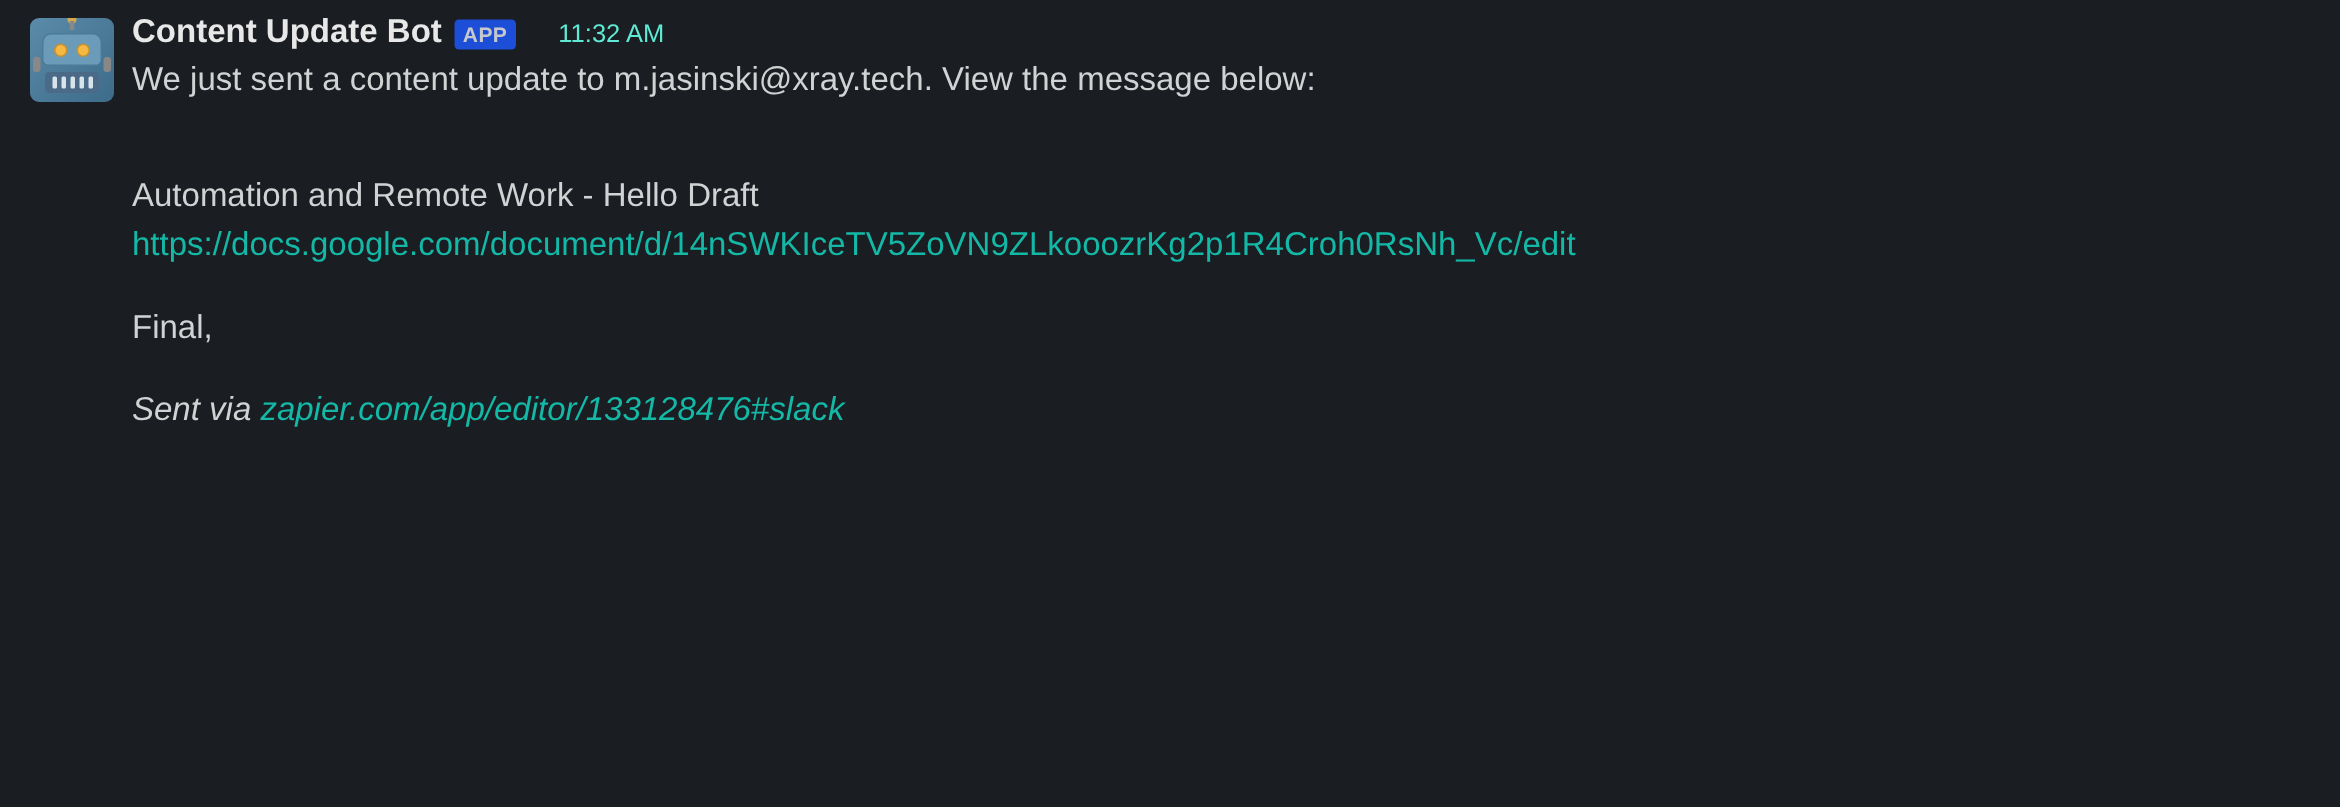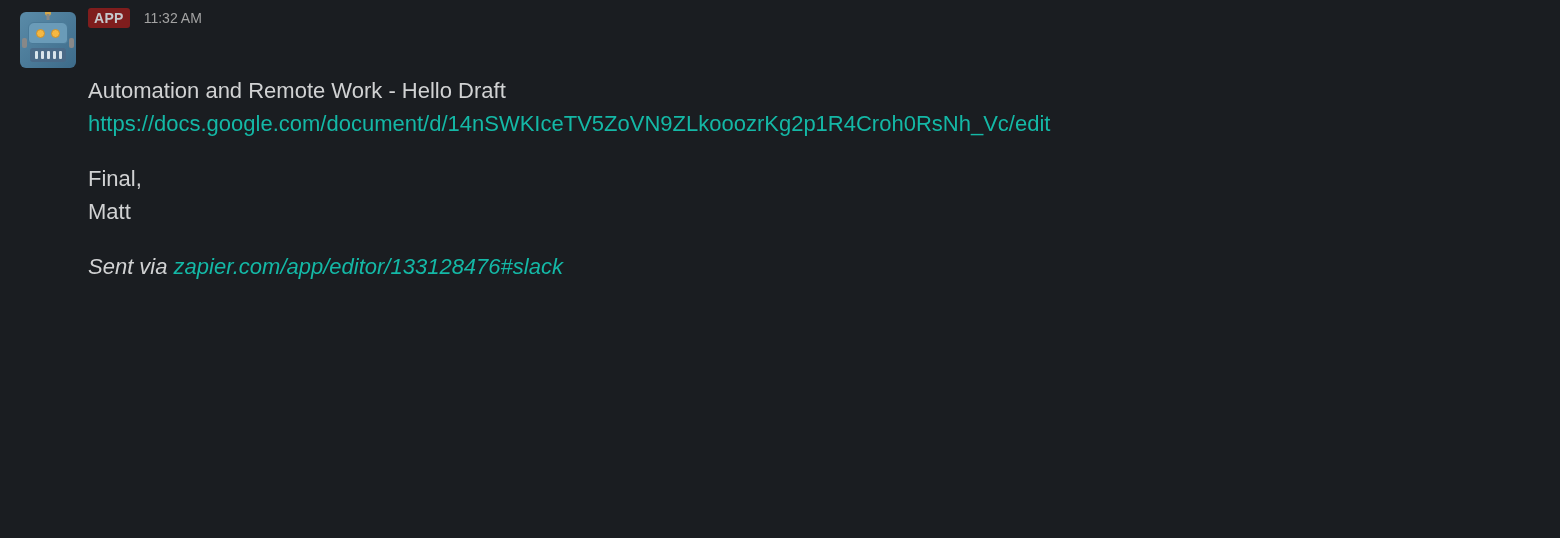--- a/index.html
+++ b/index.html
@@ -116,32 +116,32 @@
       align-items: baseline;
       gap: 8px;
       margin-bottom: 2px;
     }
     .sender-name {
       font-weight: 900;
       font-size: 22px;
       color: #e8e8e8;
     }
     .app-badge {
-      background-color: #7f1d1d;
+      background-color: #1d4ed8;
       color: #c5c8cc;
       font-size: 14px;
       font-weight: 700;
       padding: 2px 6px;
       border-radius: 3px;
       letter-spacing: 0.3px;
     }
     .timestamp {
-      color: #a3a3a3;
-      font-size: 14px;
-      margin-left: 6px;
+      color: #5eead4;
+      font-size: 17px;
+      margin-left: 20px;
     }
     .message-body {
       color: #d1d2d3;
       font-size: 22px;
       line-height: 1.5;
     }
     .msg-line {
       margin: 0;
     }
     .msg-spacer {
@@ -175,29 +175,30 @@
         <div class="robot-tooth"></div>
         <div class="robot-tooth"></div>
         <div class="robot-tooth"></div>
         <div class="robot-tooth"></div>
       </div>
     </div>
   </div>
 
   <div class="message-content">
     <div class="message-header">
+      <span class="sender-name">Content Update Bot</span>
       <span class="app-badge">APP</span>
       <span class="timestamp">11:32 AM</span>
     </div>
 
     <div class="message-body">
+      <p class="msg-line">We just sent a content update to m.jasinski@xray.tech. View the message below:</p>
       <div class="msg-spacer"></div>
       <div class="msg-spacer"></div>
       <p class="msg-line">Automation and Remote Work - Hello Draft</p>
       <p class="msg-line"><a class="link">https://docs.google.com/document/d/14nSWKIceTV5ZoVN9ZLkooozrKg2p1R4Croh0RsNh_Vc/edit</a></p>
       <div class="msg-spacer"></div>
       <p class="msg-line">Final,</p>
-      <p class="msg-line">Matt</p>
       <div class="msg-spacer"></div>
       <p class="msg-line italic"><span>Sent via </span><a class="link">zapier.com/app/editor/133128476#slack</a></p>
     </div>
   </div>
 </div>
 
 </body></html>

